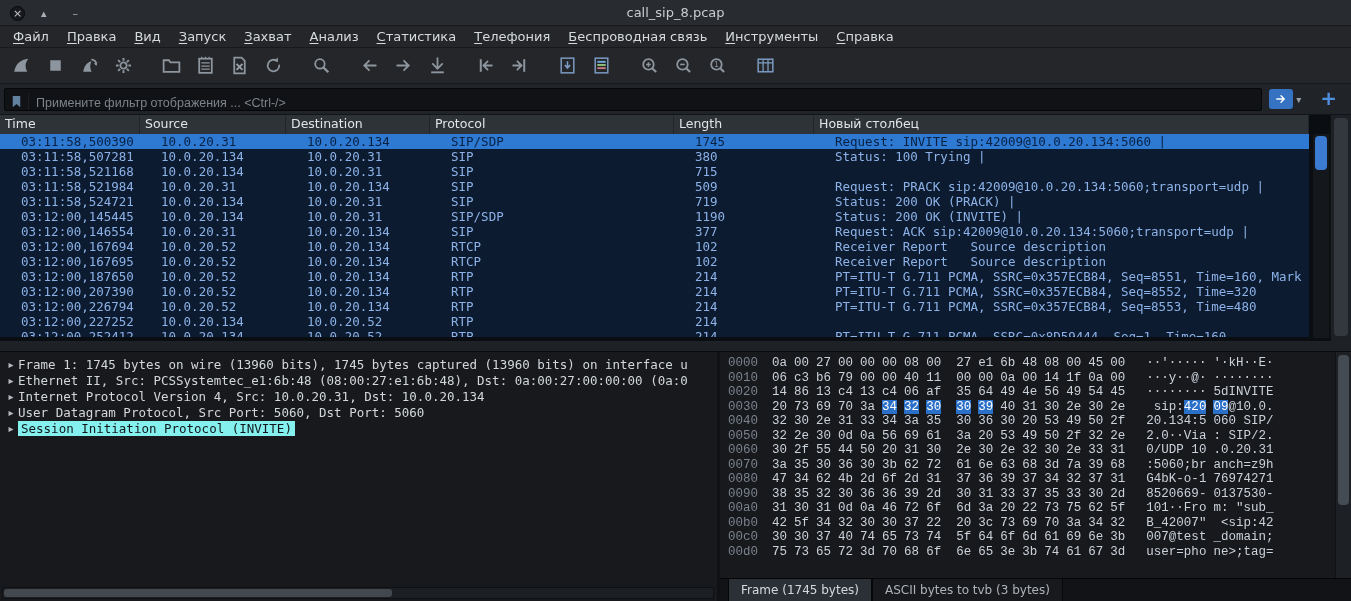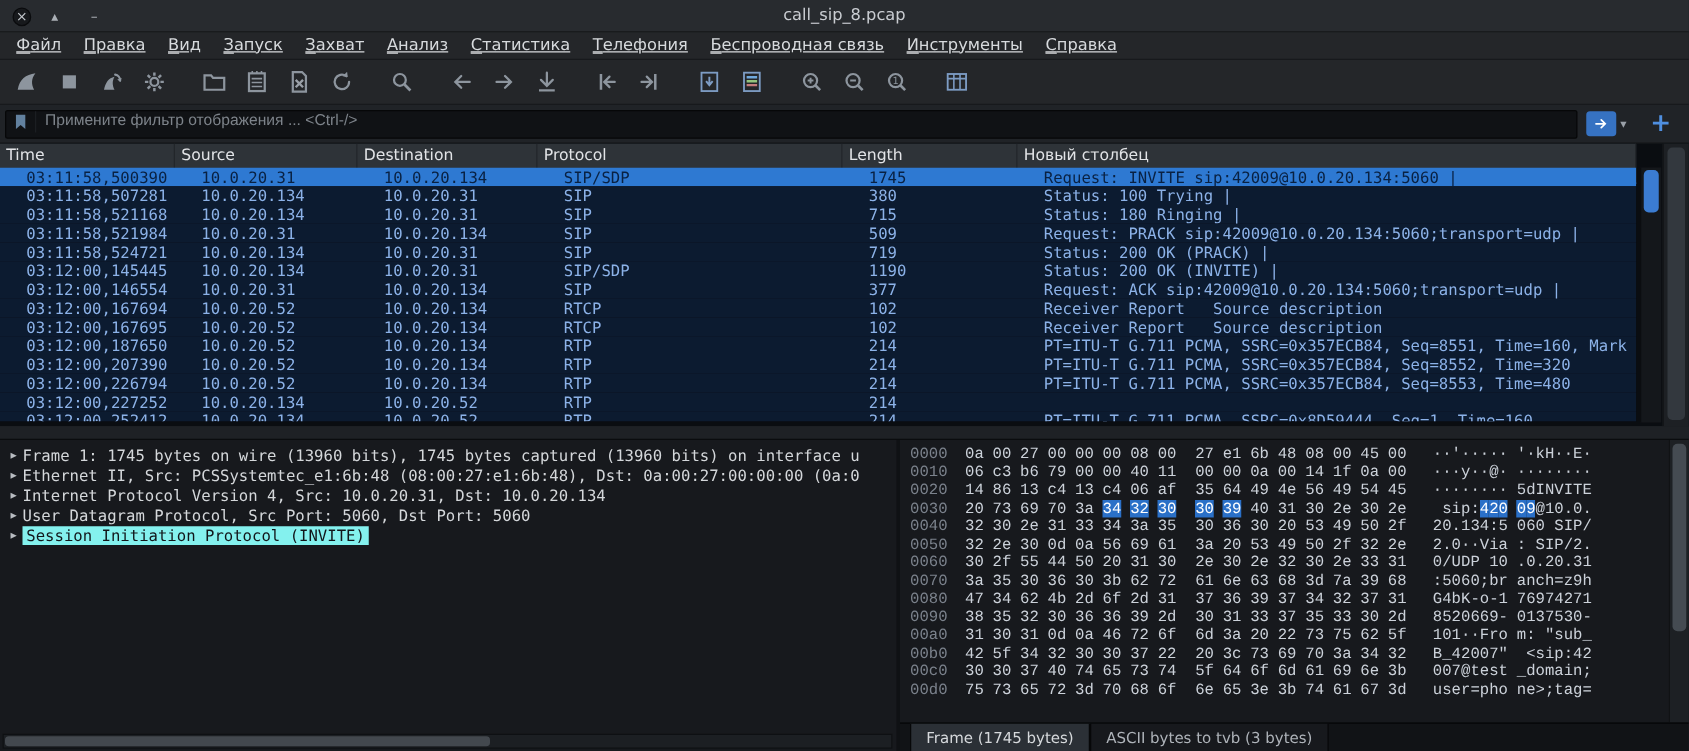--- a/index.html
+++ b/index.html
@@ -14,36 +14,36 @@
   .win-btn:first-child { width:15px; height:15px; border-radius:50%; background:#17191c;
                          border:1px solid #0a0b0d; color:#c3c7cc; }
   .win-btn:nth-child(2) { margin-left:16px; }
   .win-btn:nth-child(3) { margin-left:26px; }
   .title { position:absolute; left:0; right:0; top:0; height:26px; line-height:26px;
            text-align:center; color:#c9ccd1; font-size:13px; }
 
   
   .menubar { position:absolute; top:26px; left:0; right:0; height:22px; background:#242629;
              border-bottom:1px solid #17191c; display:flex; align-items:center; padding-left:4px; }
-  .menu-item { padding:0 9px; color:#d7dadd; font-size:13px; line-height:22px;text-decoration:underline; }
+  .menu-item { padding:0 9px; color:#d7dadd; font-size:13px; line-height:22px; }
   .menu-item u { text-underline-offset:2px; }
 
   
   .toolbar { position:absolute; top:48px; left:0; right:0; height:36px; background:#242629;
              border-bottom:1px solid #17191c; display:flex; align-items:center; padding-left:8px; }
   .tb-btn { width:27px; height:28px; margin-right:7px; background:transparent; border:0;
             display:flex; align-items:center; justify-content:center; }
   .tb-ic svg { width:21px; height:21px; display:block; }
   .tb-sep { width:14px; height:1px; }
 
   
   .filterbar { position:absolute; top:84px; left:0; right:0; height:31px; background:#202327;
                border-bottom:1px solid #121417; display:flex; align-items:center; padding:0 4px; }
   .filter-box { flex:1; height:23px; background:#101215; border:1px solid #060708; border-radius:2px;
-                display:flex; align-items:flex-start; }
+                display:flex; align-items:flex-end; }
   .fb-ico { width:24px; display:flex; justify-content:center; border-right:1px solid #1b1e22; }
   .fb-ico svg { width:15px; height:17px; }
   .filter-input { flex:1; background:transparent; border:0; outline:none; color:#b9bec4;
                   font-size:12.5px; padding-left:7px; }
   .filter-input::placeholder { color:#7d838a; opacity:1; }
   .apply-btn { width:24px; height:20px; margin-left:7px; background:#3672c2; border-radius:3px;
                display:flex; align-items:center; justify-content:center; }
   .apply-btn svg { width:14px; height:14px; }
   .fb-caret { color:#9aa0a8; font-size:10px; padding:0 5px 0 3px; }
   .fb-plus  { color:#4f8fe0; font-size:20px; font-weight:bold; padding:0 10px 2px 14px; line-height:20px; }
@@ -354,21 +354,20 @@
         <div class="pcell">SIP</div>
         <div class="pcell">380</div>
         <div class="pcell">Status: 100 Trying |</div>
       </div>
       <div class="prow grid6">
         <div class="pcell">03:11:58,521168</div>
         <div class="pcell">10.0.20.134</div>
         <div class="pcell">10.0.20.31</div>
         <div class="pcell">SIP</div>
         <div class="pcell">715</div>
-        <div class="pcell">Status: 180 Ringing |</div>
       </div>
       <div class="prow grid6">
         <div class="pcell">03:11:58,521984</div>
         <div class="pcell">10.0.20.31</div>
         <div class="pcell">10.0.20.134</div>
         <div class="pcell">SIP</div>
         <div class="pcell">509</div>
         <div class="pcell">Request: PRACK sip:42009@10.0.20.134:5060;transport=udp |</div>
       </div>
       <div class="prow grid6">

